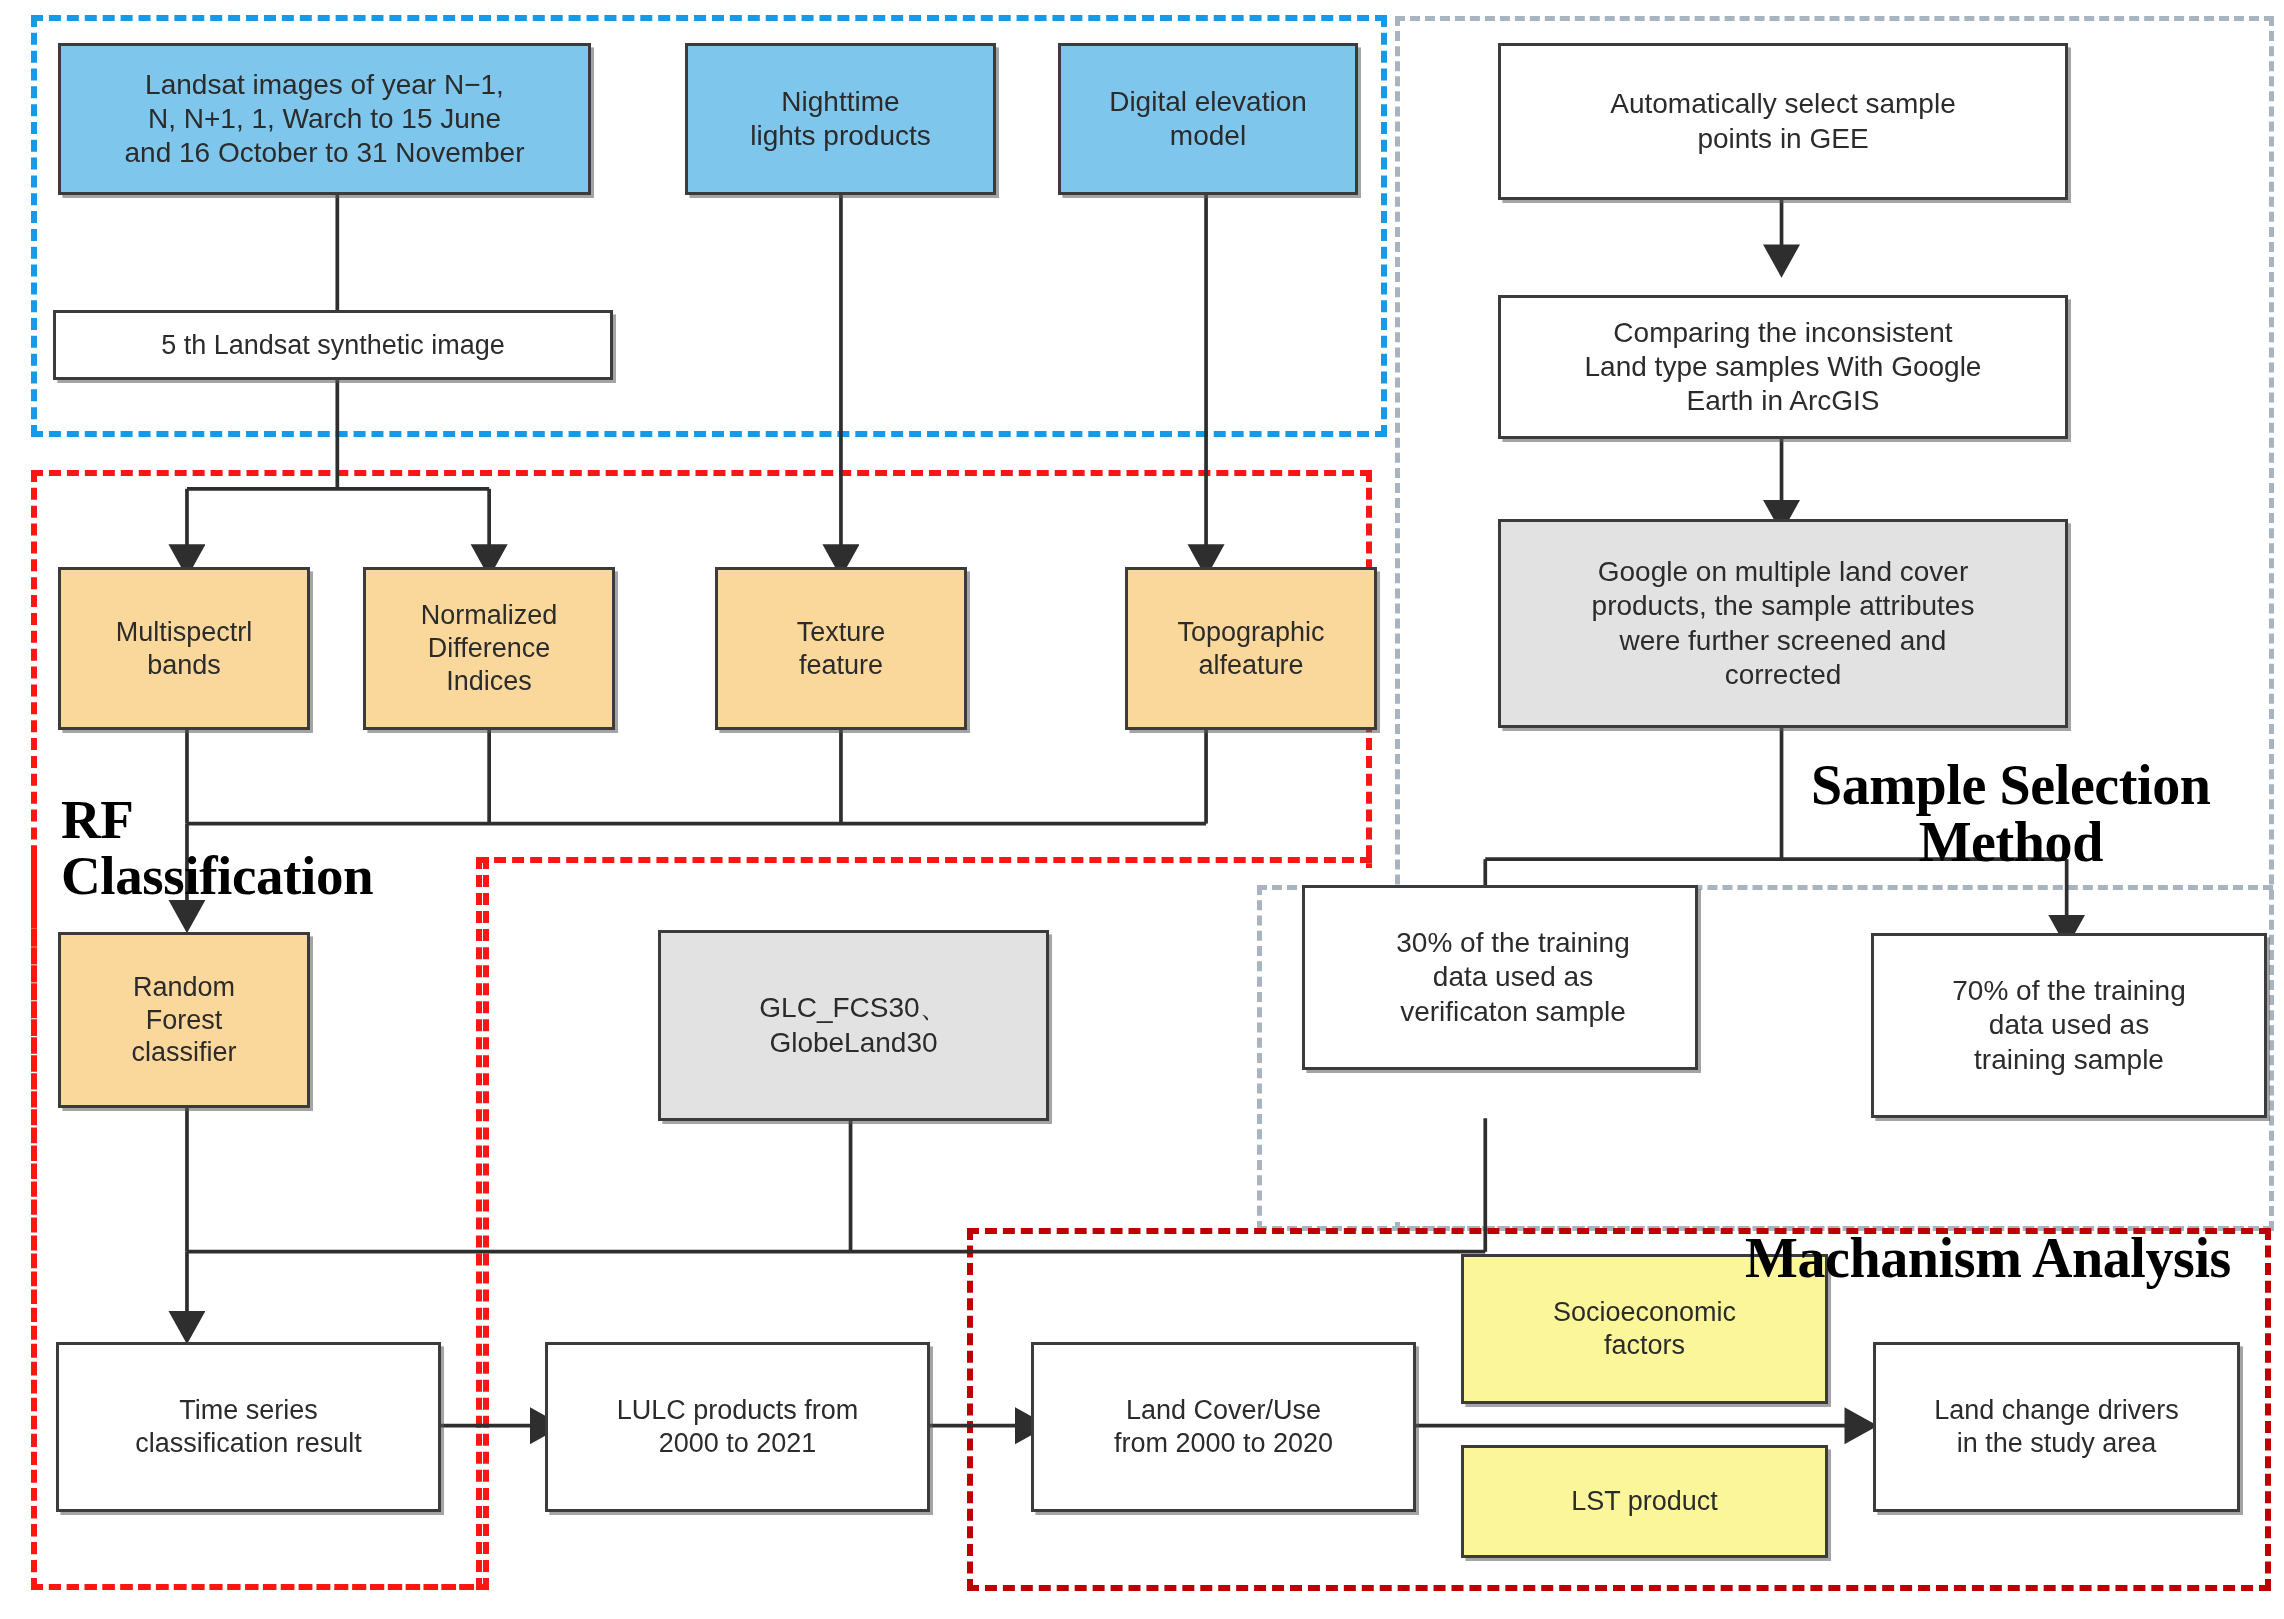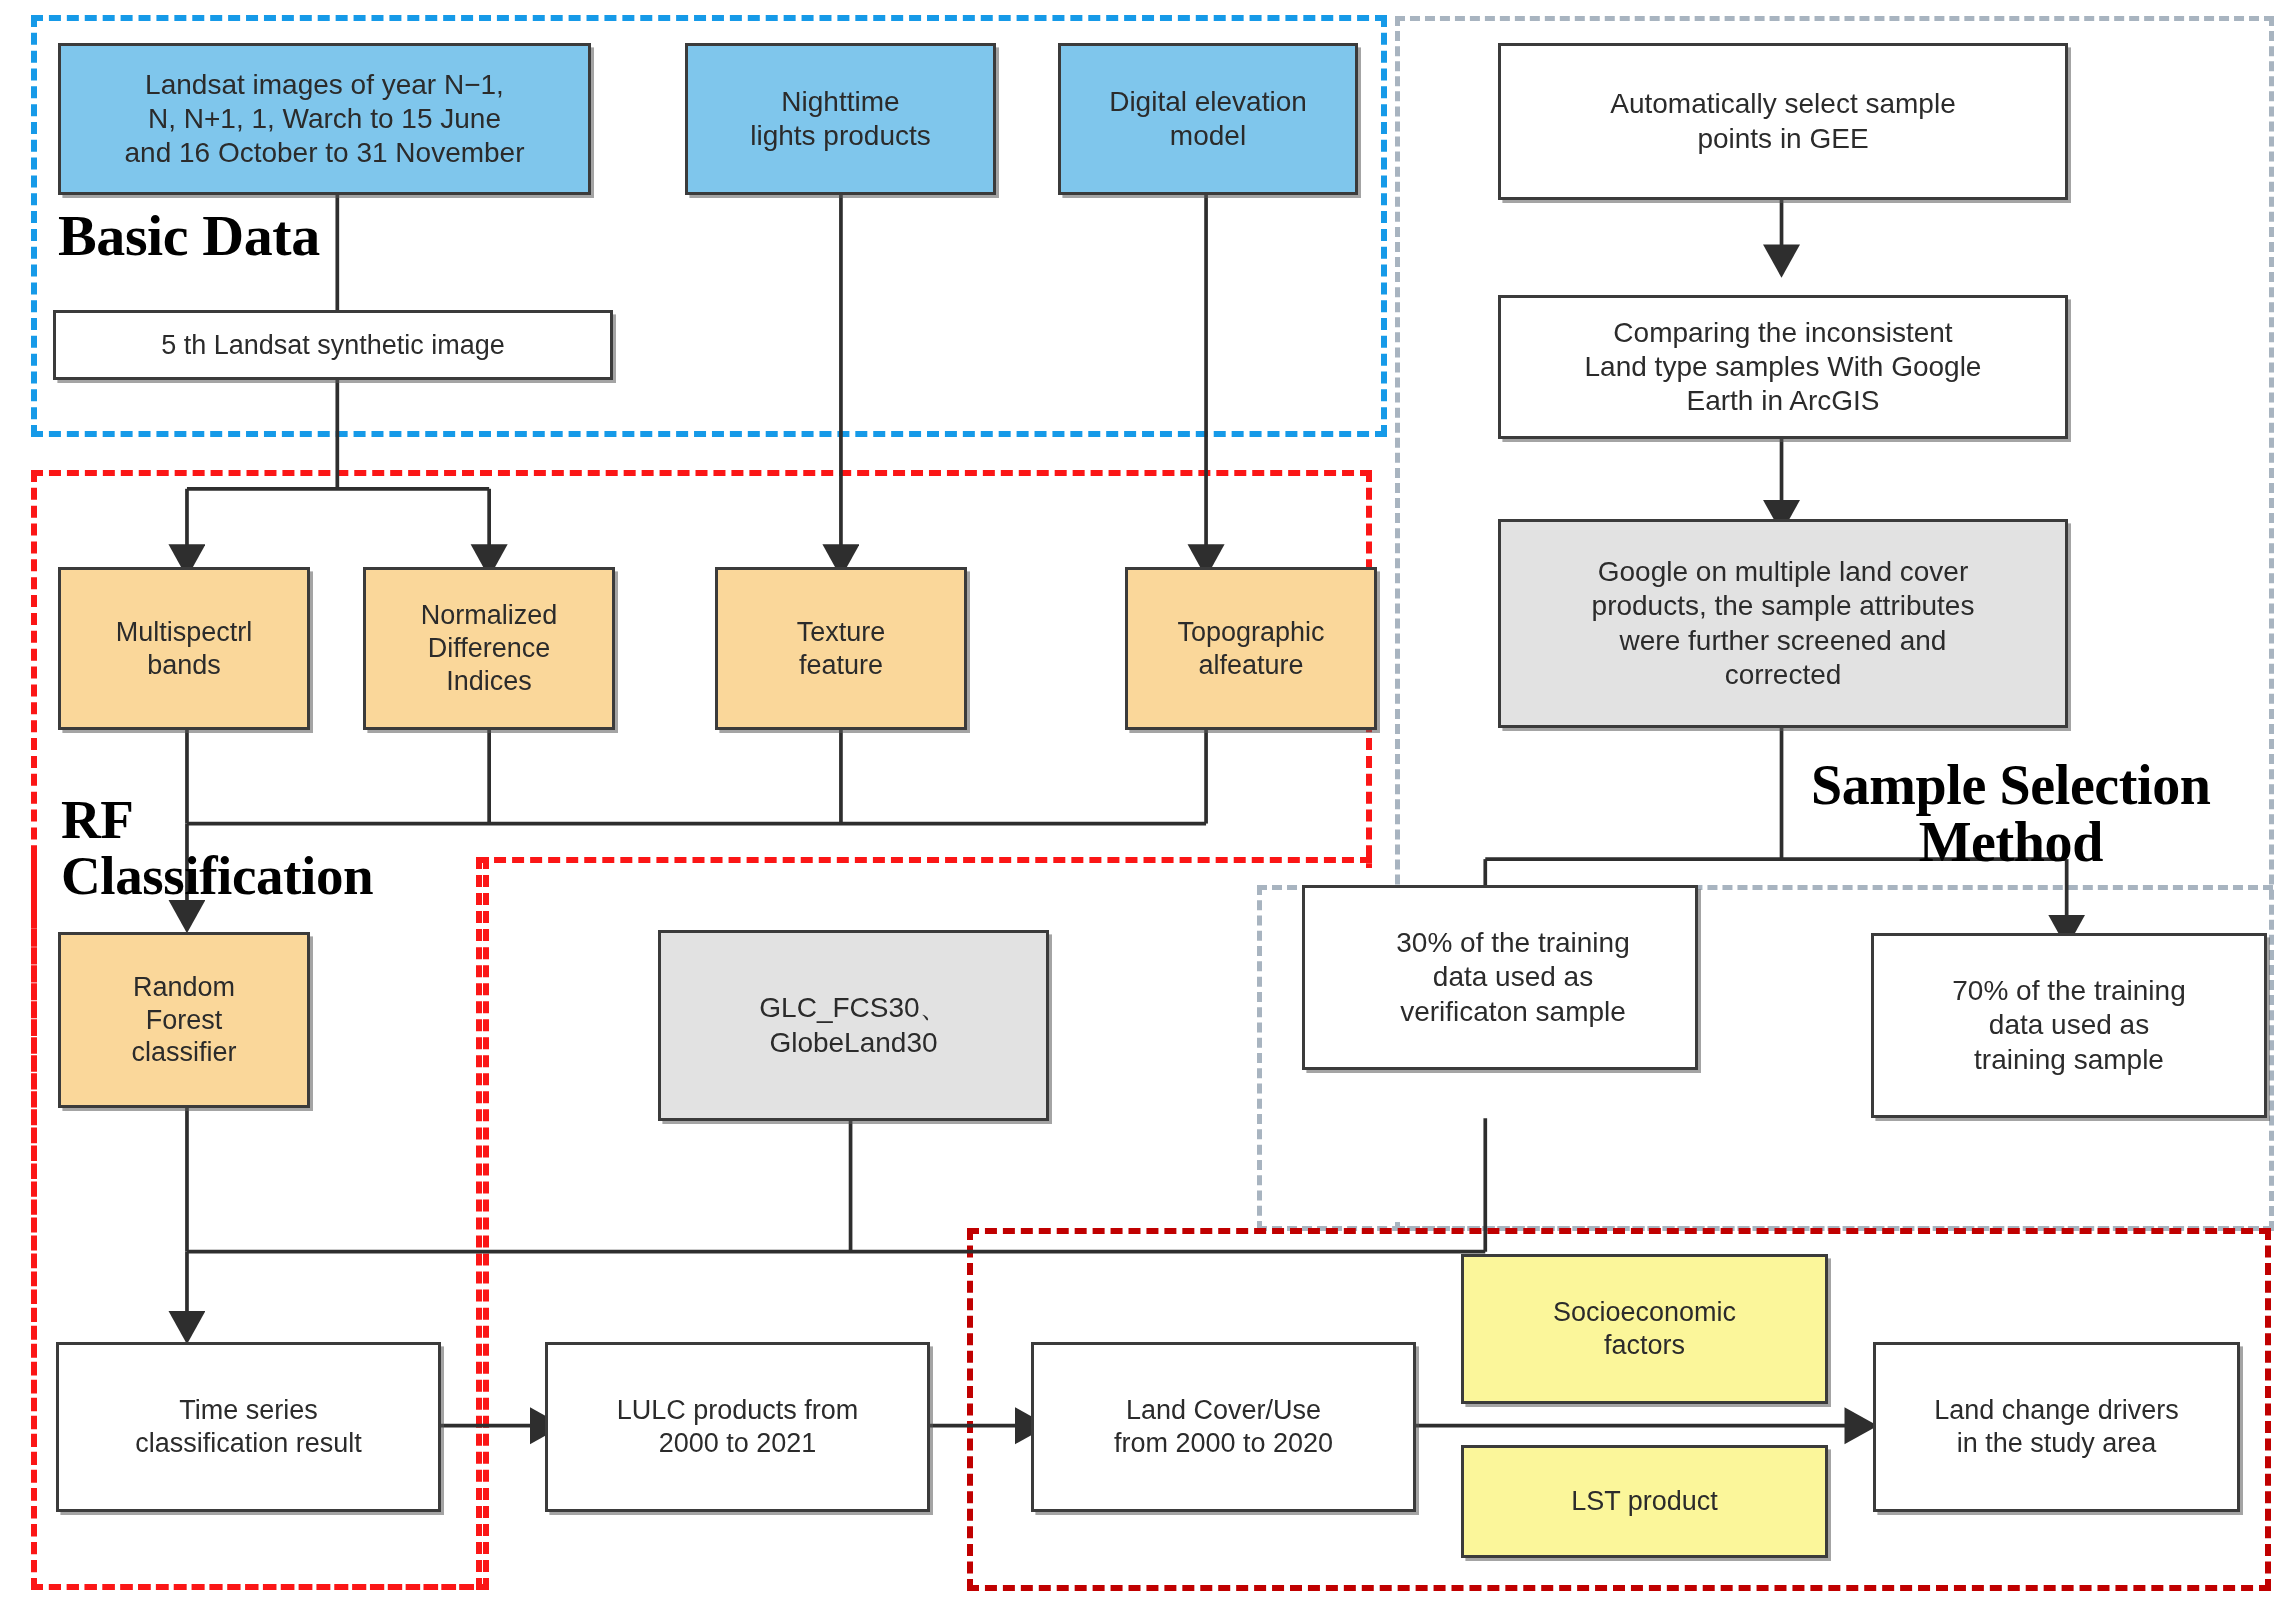--- a/index.html
+++ b/index.html
@@ -191,23 +191,23 @@
 corrected</div>
 
   <div class="node n-white fs38" style="left:1302px;top:885px;width:396px;height:185px;padding-left:32px;">30% of the training
 data used as
 verificaton sample</div>
 
   <div class="node n-white fs38" style="left:1871px;top:933px;width:396px;height:185px;">70% of the training
 data used as
 training sample</div>
 
-  <div class="gtitle" style="left:58px;top:206px;font-size:58px;">Basic Data</div>
 
   <div class="gtitle" style="left:61px;top:748px;font-size:55px;margin-top:44px;">RF
 Classification</div>
 
   <div class="gtitle" style="left:1811px;top:757px;font-size:56px;text-align:center;">Sample Selection
 Method</div>
 
+  <div class="gtitle" style="left:1745px;top:1230px;font-size:56px;">Machanism Analysis</div>
 
 </div>
 
 
 </body></html>

